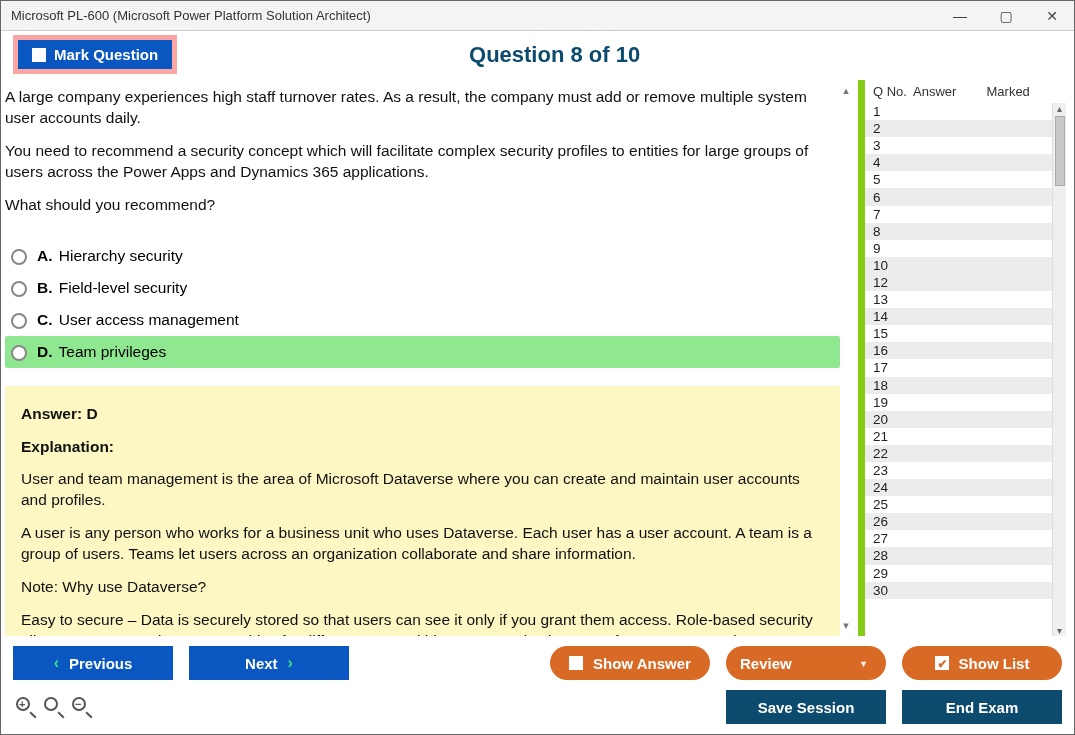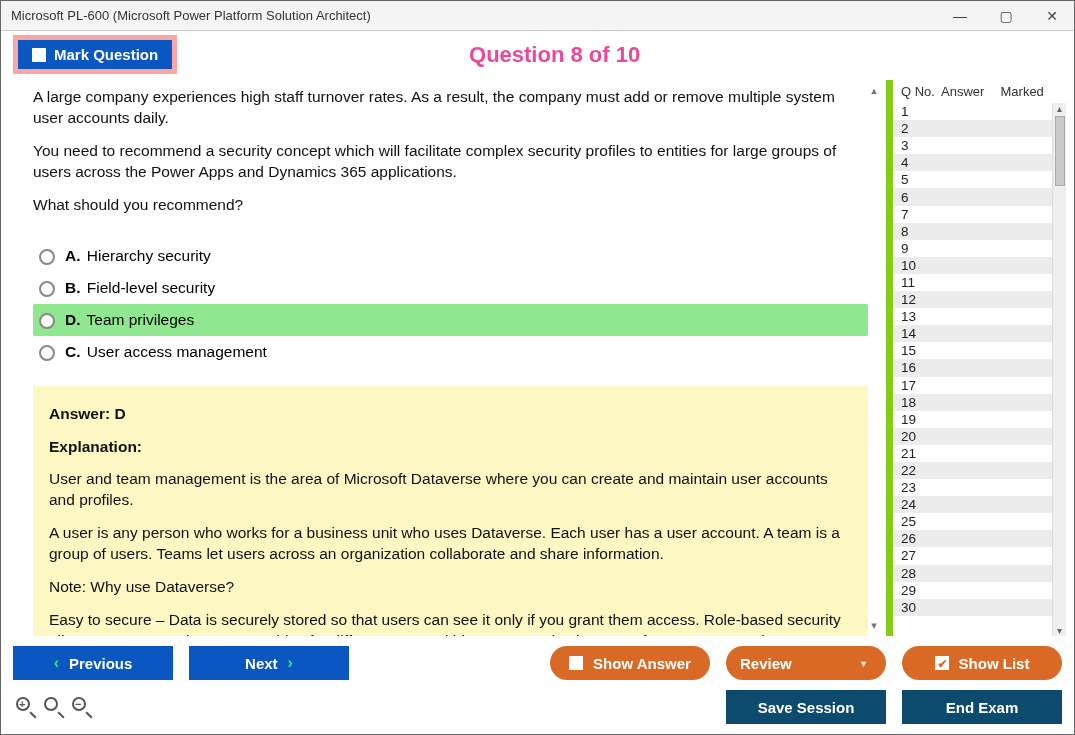--- a/index.html
+++ b/index.html
@@ -19,24 +19,24 @@
   .header-row {
     display: flex; align-items: center; padding: 4px 12px 6px 12px;
   }
   .mark-btn {
     background: #0a57c2; color: #fff; font-weight: bold; padding: 6px 14px;
     display: inline-flex; align-items: center; gap: 8px; font-size: 15px;
     border: 5px solid #fca5a5; cursor: pointer;
   }
   .mark-btn .chk { width: 14px; height: 14px; background: #fff; display: inline-block; }
   .question-title {
-    flex: 1; text-align: center; font-size: 22px; font-weight: bold; color: #ec4899;
-  }
-
-  .body-row { flex: 1; display: flex; padding: 0 8px 0 4px; min-height: 0; margin-left: 28px; }
+    flex: 1; text-align: center; font-size: 22px; font-weight: bold; color: #0c4a6e;
+  }
+
+  .body-row { flex: 1; display: flex; padding: 0 8px 0 4px; min-height: 0; }
 
   .main-col { width: 835px; display: flex; flex-direction: column; min-height: 0; }
   .main-scroll {
     flex: 1; overflow: hidden; position: relative;
     border-top: 1px solid transparent;
   }
   .scroll-updown {
     width: 12px; display: flex; flex-direction: column; justify-content: space-between;
     align-items: center; color: #777; font-size: 11px; padding: 4px 0;
   }
@@ -156,29 +156,29 @@
           <div class="option-row">
             <span class="radio"></span>
             <span><span class="opt-letter">A.</span>
             <span>Hierarchy security</span></span>
           </div>
           <div class="option-row">
             <span class="radio"></span>
             <span><span class="opt-letter">B.</span>
             <span>Field-level security</span></span>
           </div>
+          <div class="option-row">
+            <span class="radio"></span>
+            <span><span class="opt-letter">C.</span>
+            <span>User access management</span></span>
+          </div>
           <div class="option-row correct">
             <span class="radio"></span>
             <span><span class="opt-letter">D.</span>
             <span>Team privileges</span></span>
-          </div>
-          <div class="option-row">
-            <span class="radio"></span>
-            <span><span class="opt-letter">C.</span>
-            <span>User access management</span></span>
           </div>
         </div>
 
         <div class="answer-box">
           <div class="ah">Answer: D</div>
           <div class="ah">Explanation:</div>
           <p>User and team management is the area of Microsoft Dataverse where you can create and maintain user accounts and profiles.</p>
           <p>A user is any person who works for a business unit who uses Dataverse. Each user has a user account. A team is a group of users. Teams let users across an organization collaborate and share information.</p>
           <p>Note: Why use Dataverse?</p>
           <p> Easy to secure – Data is securely stored so that users can see it only if you grant them access. Role-based security allows you to control access to tables for different users within your organization.  Data from your Dynamics 365 applications is also stored within Dataverse, allowing you to quickly build apps that use your Dynamics 365 data and</p>
@@ -240,25 +240,20 @@
               <span></span>
               <span></span>
             </div>
             <div class="side-row">
               <span class="qn">9</span>
               <span></span>
               <span></span>
             </div>
             <div class="side-row alt">
               <span class="qn">10</span>
-              <span></span>
-              <span></span>
-            </div>
-            <div class="side-row">
-              <span class="qn">11</span>
               <span></span>
               <span></span>
             </div>
             <div class="side-row alt">
               <span class="qn">12</span>
               <span></span>
               <span></span>
             </div>
             <div class="side-row">
               <span class="qn">13</span>

